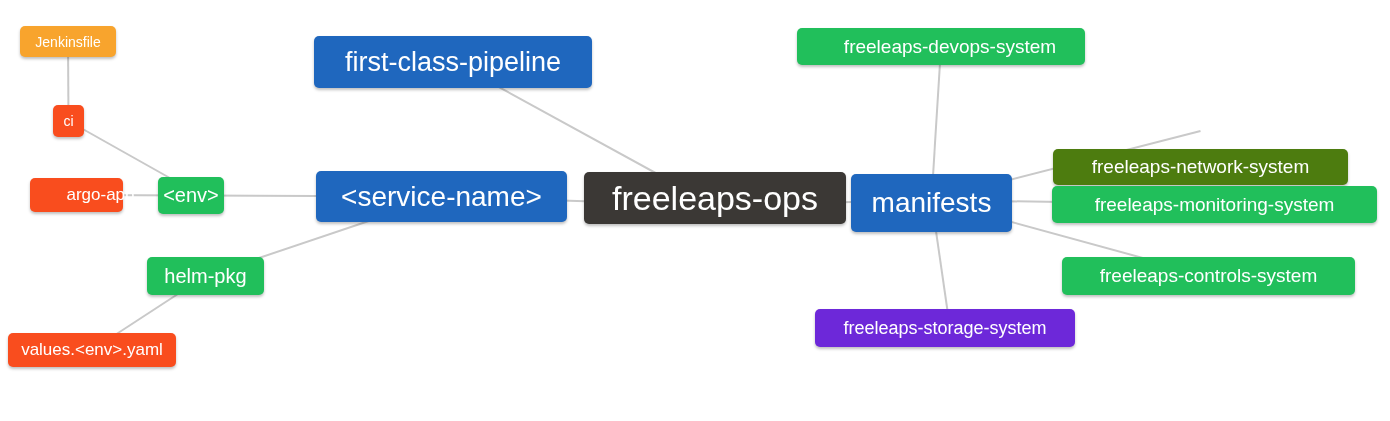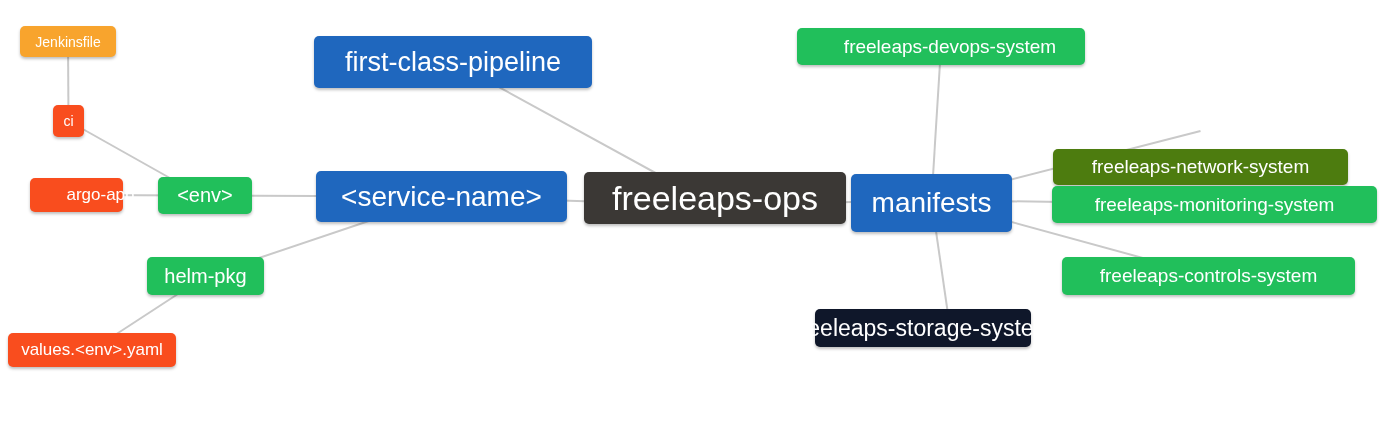--- a/index.html
+++ b/index.html
@@ -51,26 +51,26 @@
       <line x1="931.5" y1="200" x2="941" y2="46.5" stroke="#c9c9c9" stroke-width="2"></line>
       <line x1="931.5" y1="200" x2="1200.5" y2="131" stroke="#c9c9c9" stroke-width="2"></line>
       <line x1="931.5" y1="200" x2="1214.5" y2="204.5" stroke="#c9c9c9" stroke-width="2"></line>
       <line x1="931.5" y1="200" x2="1208.5" y2="276" stroke="#c9c9c9" stroke-width="2"></line>
       <line x1="931.5" y1="200" x2="950" y2="328" stroke="#c9c9c9" stroke-width="2"></line>
     </svg>
   <div id="node-layer">
       <div class="node" style="left: 20px; top: 26px; width: 96px; height: 31px; font-size: 14px; background: rgb(248, 164, 45); color: rgb(255, 255, 255);">Jenkinsfile</div>
       <div class="node" style="left: 53px; top: 105px; width: 31px; height: 32px; font-size: 14px; background: rgb(249, 77, 30); color: rgb(255, 255, 255);">ci</div>
       <div class="node" style="left: 30px; top: 178px; width: 93px; height: 34px; font-size: 17px; background: rgb(249, 77, 30); color: rgb(255, 255, 255); padding-left: 48px;">argo-app</div>
-      <div class="node" style="left: 158px; top: 177px; width: 94px; height: 37px; font-size: 20px; background: rgb(33, 191, 91); color: rgb(255, 255, 255);">&lt;env&gt;</div>
+      <div class="node" style="left: 158px; top: 177px; width: 66px; height: 37px; font-size: 20px; background: rgb(33, 191, 91); color: rgb(255, 255, 255);">&lt;env&gt;</div>
       <div class="node" style="left: 316px; top: 171px; width: 251px; height: 51px; font-size: 28px; background: rgb(31, 103, 190); color: rgb(255, 255, 255);">&lt;service-name&gt;</div>
       <div class="node" style="left: 314px; top: 36px; width: 278px; height: 52px; font-size: 27px; background: rgb(31, 103, 190); color: rgb(255, 255, 255);">first-class-pipeline</div>
       <div class="node" style="left: 584px; top: 172px; width: 262px; height: 52px; font-size: 34px; background: rgb(59, 56, 53); color: rgb(255, 255, 255);">freeleaps-ops</div>
       <div class="node" style="left: 851px; top: 174px; width: 161px; height: 58px; font-size: 28px; background: rgb(31, 103, 190); color: rgb(255, 255, 255); text-align: center;">manifests</div>
       <div class="node" style="left: 797px; top: 28px; width: 288px; height: 37px; font-size: 19px; background: rgb(33, 191, 91); color: rgb(255, 255, 255); padding-left: 18px;">freeleaps-devops-system</div>
       <div class="node" style="left: 1053px; top: 113px; width: 295px; height: 36px; font-size: 19px; background: #4d7c0f; color: rgb(255, 255, 255); margin-top: 36px;">freeleaps-network-system</div>
       <div class="node" style="left: 1052px; top: 186px; width: 325px; height: 37px; font-size: 19px; background: rgb(33, 191, 91); color: rgb(255, 255, 255);">freeleaps-monitoring-system</div>
       <div class="node" style="left: 1062px; top: 257px; width: 293px; height: 38px; font-size: 19px; background: rgb(33, 191, 91); color: rgb(255, 255, 255);">freeleaps-controls-system</div>
-      <div class="node" style="left: 815px; top: 309px; width: 216px; height: 38px; font-size: 23px; background: #0f172a; color: rgb(255, 255, 255);">freeleaps-storage-system</div>
+      <div class="node" style="left: 815px; top: 309px; width: 260px; height: 38px; font-size: 18px; background: #6d28d9; color: rgb(255, 255, 255);">freeleaps-storage-system</div>
       <div class="node" style="left: 147px; top: 257px; width: 117px; height: 38px; font-size: 20px; background: rgb(33, 191, 91); color: rgb(255, 255, 255);">helm-pkg</div>
       <div class="node" style="left: 8px; top: 333px; width: 168px; height: 34px; font-size: 17px; background: rgb(249, 77, 30); color: rgb(255, 255, 255);">values.&lt;env&gt;.yaml</div>
     </div>
 </div>
 
 </body></html>

